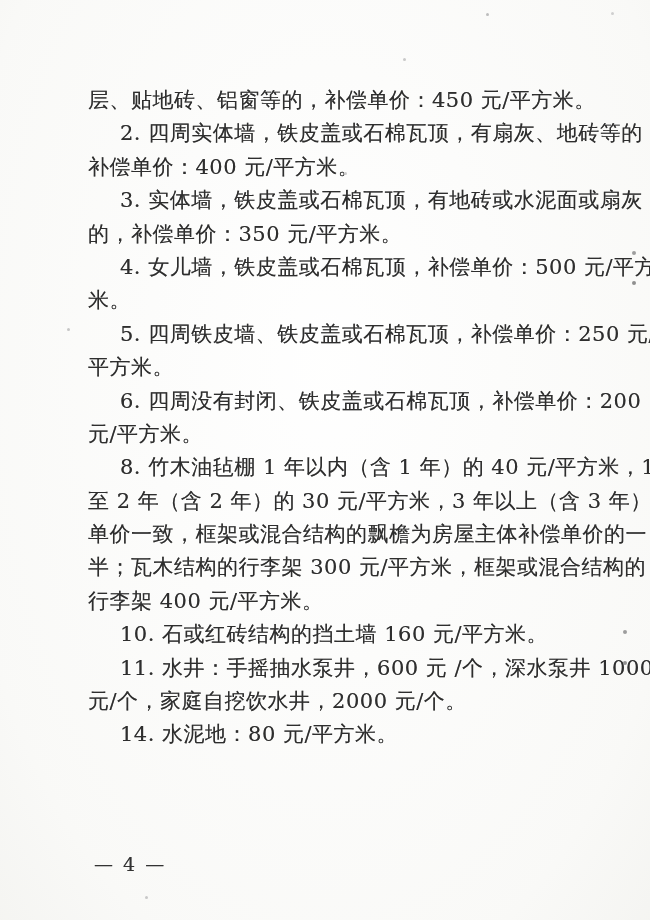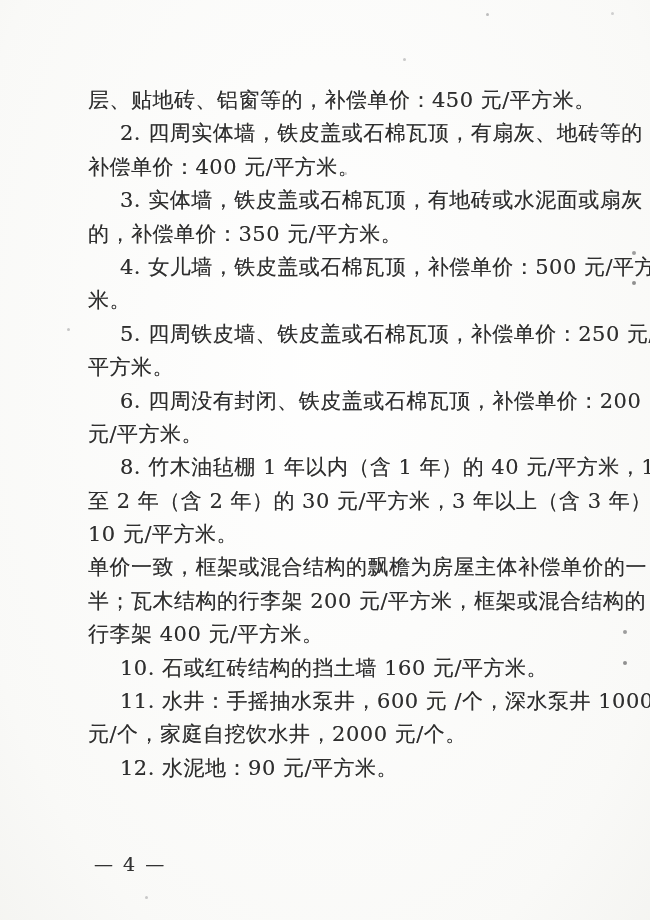--- a/index.html
+++ b/index.html
@@ -76,28 +76,27 @@
     <div class="line indent">3. 实体墙，铁皮盖或石棉瓦顶，有地砖或水泥面或扇灰</div>
     <div class="line">的，补偿单价：350 元/平方米。</div>
     <div class="line indent">4. 女儿墙，铁皮盖或石棉瓦顶，补偿单价：500 元/平方</div>
     <div class="line">米。</div>
     <div class="line indent">5. 四周铁皮墙、铁皮盖或石棉瓦顶，补偿单价：250 元/</div>
     <div class="line">平方米。</div>
     <div class="line indent">6. 四周没有封闭、铁皮盖或石棉瓦顶，补偿单价：200</div>
     <div class="line">元/平方米。</div>
     <div class="line indent">8. 竹木油毡棚 1 年以内（含 1 年）的 40 元/平方米，1</div>
     <div class="line">至 2 年（含 2 年）的 30 元/平方米，3 年以上（含 3 年）的</div>
-    <div class="line">10 元/平方米。</div>
     <div class="line">单价一致，框架或混合结构的飘檐为房屋主体补偿单价的一</div>
-    <div class="line">半；瓦木结构的行李架 200 元/平方米，框架或混合结构的</div>
+    <div class="line">半；瓦木结构的行李架 300 元/平方米，框架或混合结构的</div>
     <div class="line">行李架 400 元/平方米。</div>
     <div class="line indent">10. 石或红砖结构的挡土墙 160 元/平方米。</div>
     <div class="line indent">11. 水井：手摇抽水泵井，600 元 /个，深水泵井 10000</div>
     <div class="line">元/个，家庭自挖饮水井，2000 元/个。</div>
-    <div class="line indent">12. 水泥地：90 元/平方米。</div>
+    <div class="line indent">14. 水泥地：80 元/平方米。</div>
   </div>
 
   <div class="page-number">— 4 —</div>
 
   <div class="speck s1"></div>
   <div class="speck s2"></div>
   <div class="speck s3"></div>
   <div class="speck s4"></div>
   <div class="speck s5"></div>
   <div class="speck s6"></div>

